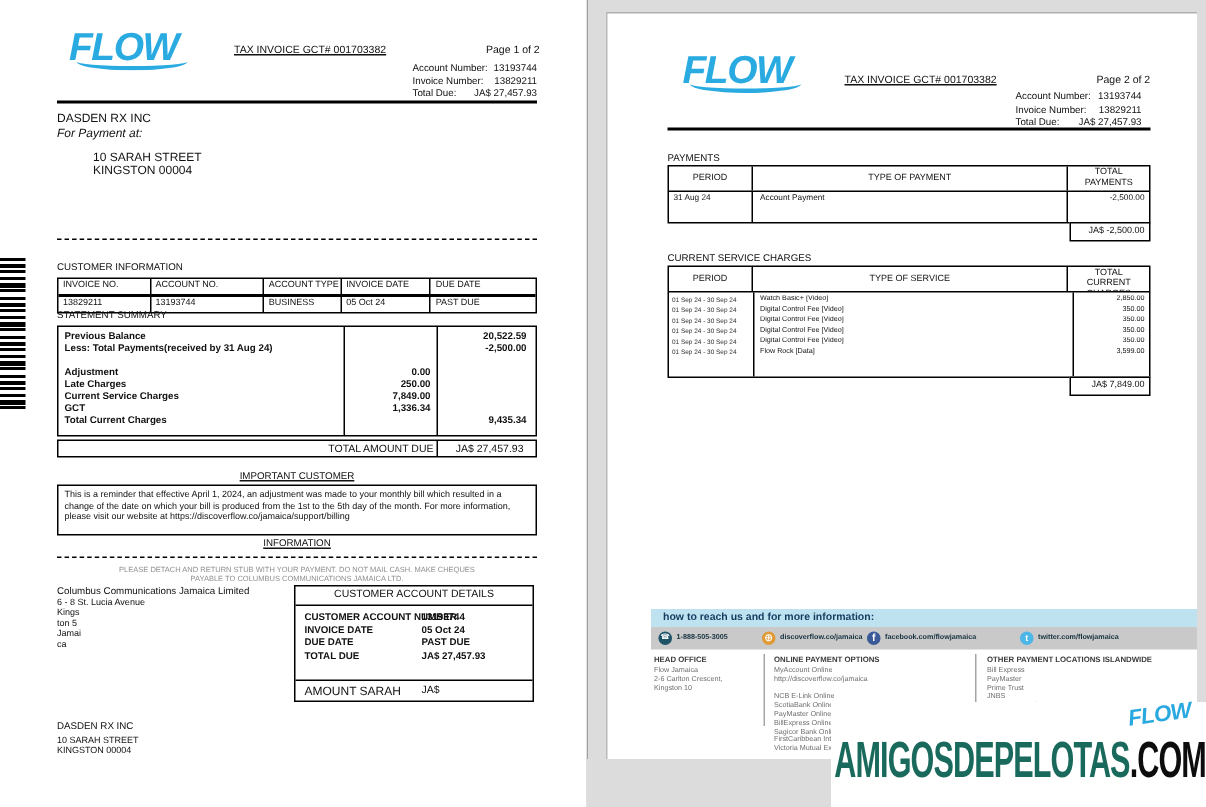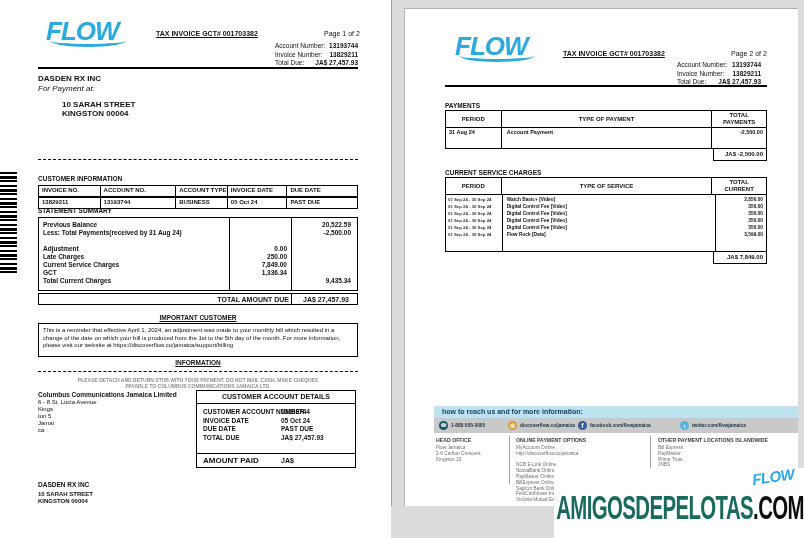--- a/index.html
+++ b/index.html
@@ -1,19 +1,19 @@
 <!DOCTYPE html>
 <html><head>
 <meta charset="utf-8">
 <style>
   html,body{margin:0;padding:0}
   .screen{position:relative;width:804px;height:538px;background:#fff;overflow:hidden;
           font-family:"Liberation Sans","DejaVu Sans",sans-serif;color:#111}
   .abs{position:absolute}
-  .b{font-weight:bold}.i{font-style:italic}.u{text-decoration:underline}
+  .b{font-weight:normal}.i{font-style:italic}.u{text-decoration:underline}
   .c{text-align:center}.rt{text-align:right}
   .f43{font-size:4.3px}.f48{font-size:4.8px}.f5{font-size:5px}
   .f55{font-size:5.5px}.f6{font-size:6px}.f65{font-size:6.5px}.f7{font-size:7px}.f8{font-size:8px}
   .page{position:absolute;background:#fff}
   .backdrop{position:absolute;left:391px;top:0;width:413px;height:538px;background:#dcdcdc;border-left:1px solid #9f9f9f}
   .rule{position:absolute;height:2px;background:#000}
   .dash{position:absolute;border-top:1px dashed #000;height:0}
   .flow-logo{position:absolute;color:#29aae1;font-weight:bold;font-style:italic;letter-spacing:-1px;line-height:1}
   .flow-logo .swoosh{position:absolute;left:5px;bottom:-3px;width:102%;height:9px;
                      border-bottom:3px solid #29aae1;border-radius:50%}
@@ -203,21 +203,21 @@
           <span class="cad-l">DUE DATE</span>
           <span class="cad-v">PAST DUE</span>
         </div>
         <div class="cad-row">
           <span class="cad-l">TOTAL DUE</span>
           <span class="cad-v">JA$ 27,457.93</span>
         </div>
       </div>
       <div style="height:11px"></div>
       <div style="border-top:1px solid #000;height:13px;display:flex;align-items:center">
-        <span class="b f8" style="width:84px;padding-left:6px;box-sizing:border-box">AMOUNT PAID</span>
+        <span class="b f8" style="width:84px;padding-left:6px;box-sizing:border-box">AMOUNT SARAH</span>
         <span class="b f7">JA$</span>
       </div>
     </div>
 
     <div class="abs b f65" style="left:38px;top:481px">DASDEN RX INC</div>
     <div class="abs b f6" style="left:38px;top:491px">10 SARAH STREET</div>
     <div class="abs b f6" style="left:38px;top:498px">KINGSTON 00004</div>
   </div>
 
   <div class="page" style="left:404px;top:8px;width:393px;height:530px;border-top:1px solid #b0b0b0;border-left:1px solid #b9b9b9">

